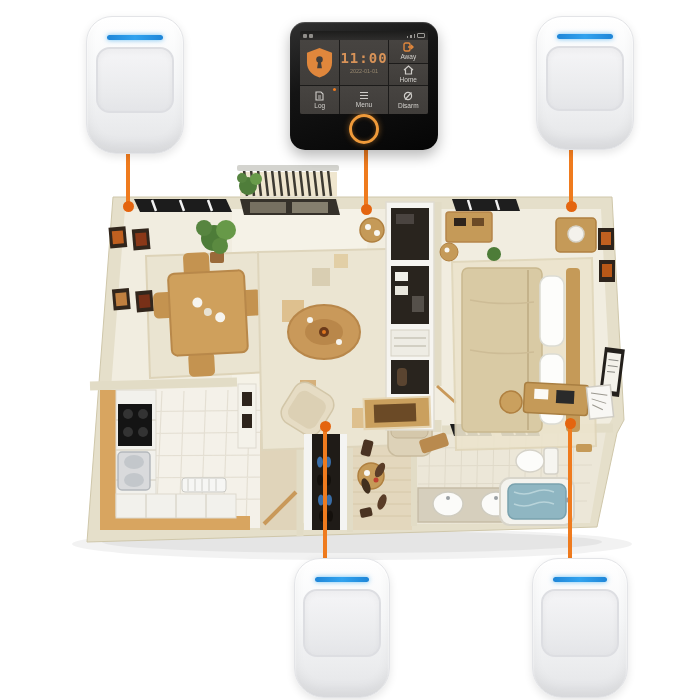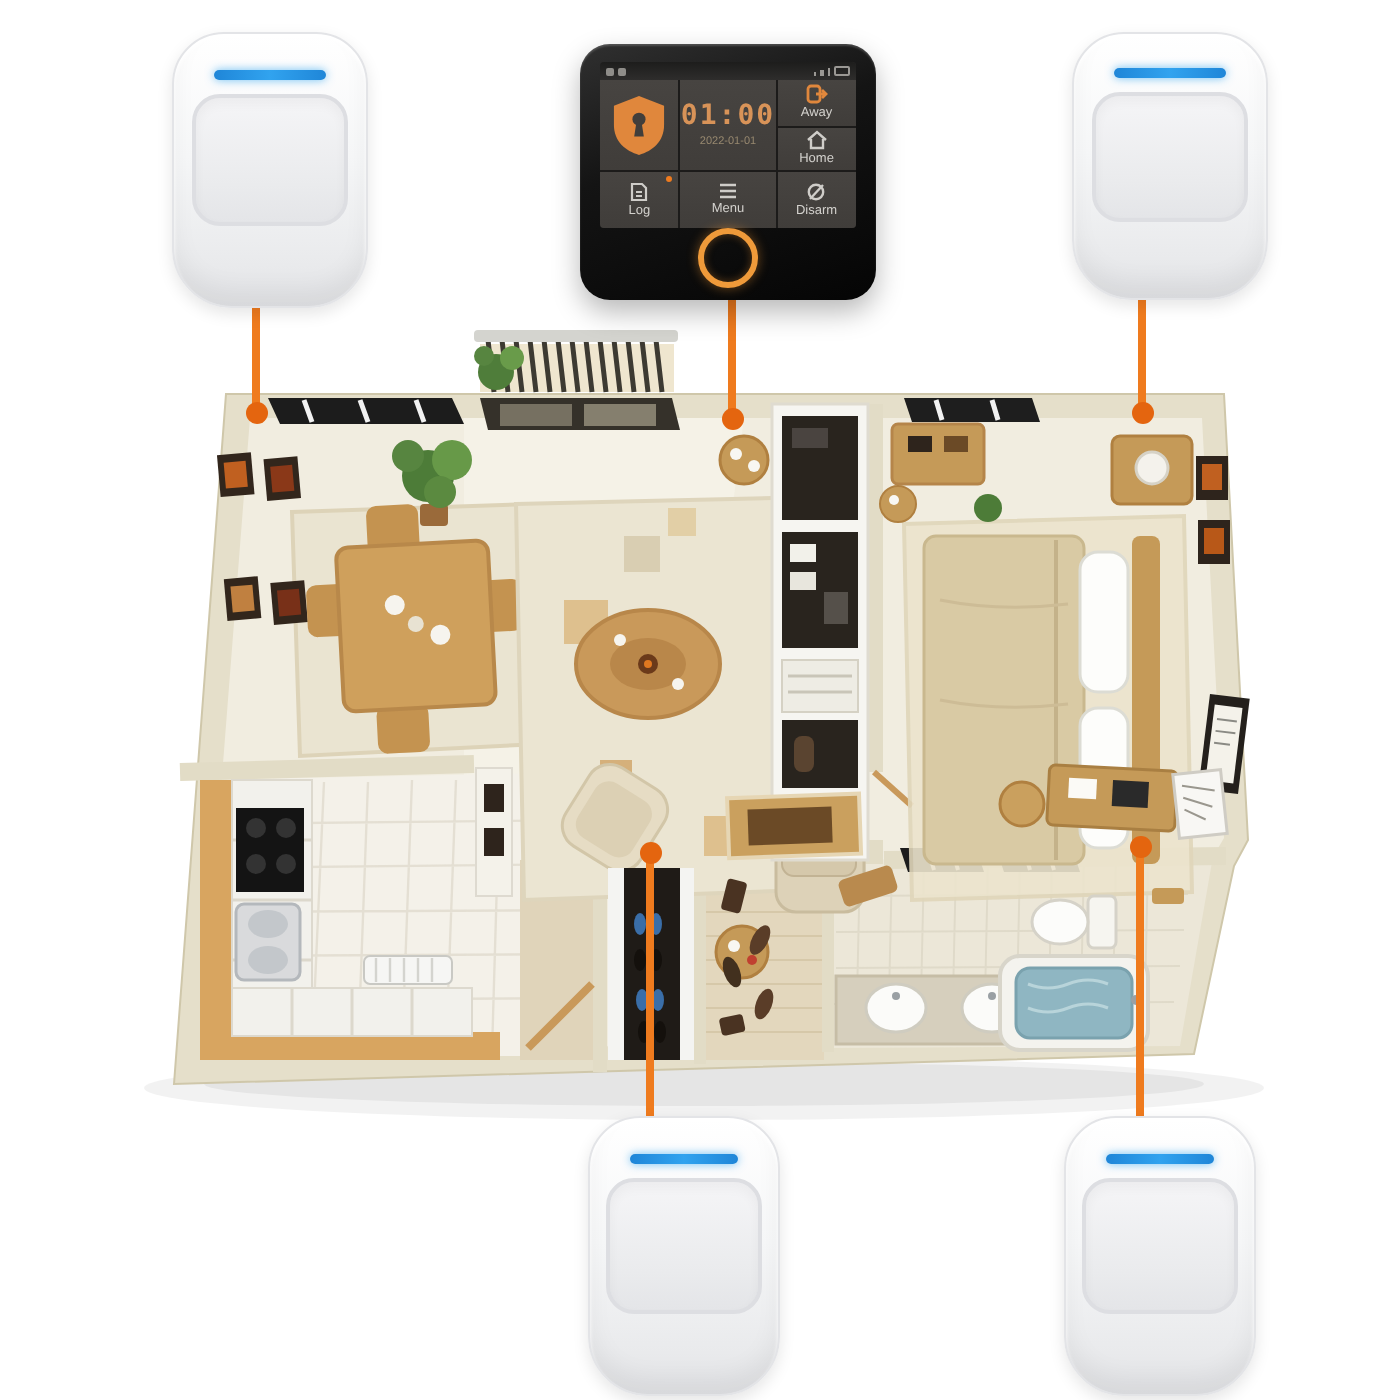--- a/index.html
+++ b/index.html
@@ -370,21 +370,21 @@
       </div>
       <div class="tiles">
         <div class="tile tile-shield">
           <svg width="27" height="31" viewBox="0 0 28 32">
             <path d="M14 1 L27 6 V16 C27 24.5 21 29.5 14 31.5 C7 29.5 1 24.5 1 16 V6 Z" fill="#e0873c"></path>
             <circle cx="14" cy="13" r="3.4" fill="#413e3b"></circle>
             <path d="M12.6 15 L11.5 22 H16.5 L15.4 15 Z" fill="#413e3b"></path>
           </svg>
         </div>
         <div class="tile tile-clock">
-          <div class="clock-time">01:00</div>
+          <div class="clock-time">11:00</div>
           <div class="clock-date">2022-01-01</div>
         </div>
         <div class="tile tile-away">
           <svg width="11" height="10" viewBox="0 0 11 10">
             <rect x="1" y="1" width="6" height="8" rx="1.5" fill="none" stroke="#e0873c" stroke-width="1.4"></rect>
             <path d="M5 5 H10 M8 3 L10 5 L8 7" stroke="#e0873c" stroke-width="1.4" fill="none"></path>
           </svg>
           <span>Away</span>
         </div>
         <div class="tile tile-home">

